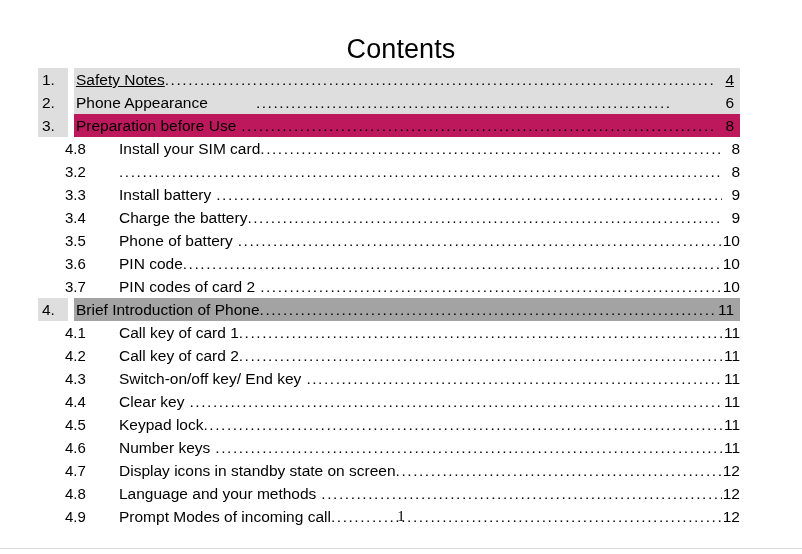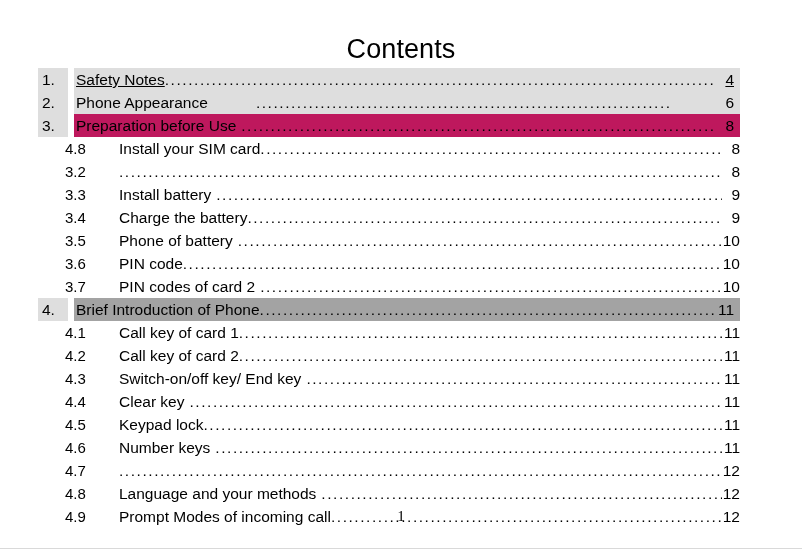--- a/index.html
+++ b/index.html
@@ -304,20 +304,21 @@
         <span class="num">4.6</span>
         <span class="body gap-before">
           <span class="label">Number keys</span>
           <span class="leader"></span>
           <span class="pg">11</span>
         </span>
       </div>
       <div class="toc-entry lvl2">
         <span class="num">4.7</span>
         <span class="body gap-none">
+          <span class="label">Display icons in standby state on screen</span>
           <span class="leader"></span>
           <span class="pg">12</span>
         </span>
       </div>
       <div class="toc-entry lvl2">
         <span class="num">4.8</span>
         <span class="body gap-before">
           <span class="label">Language and your methods</span>
           <span class="leader"></span>
           <span class="pg">12</span>

